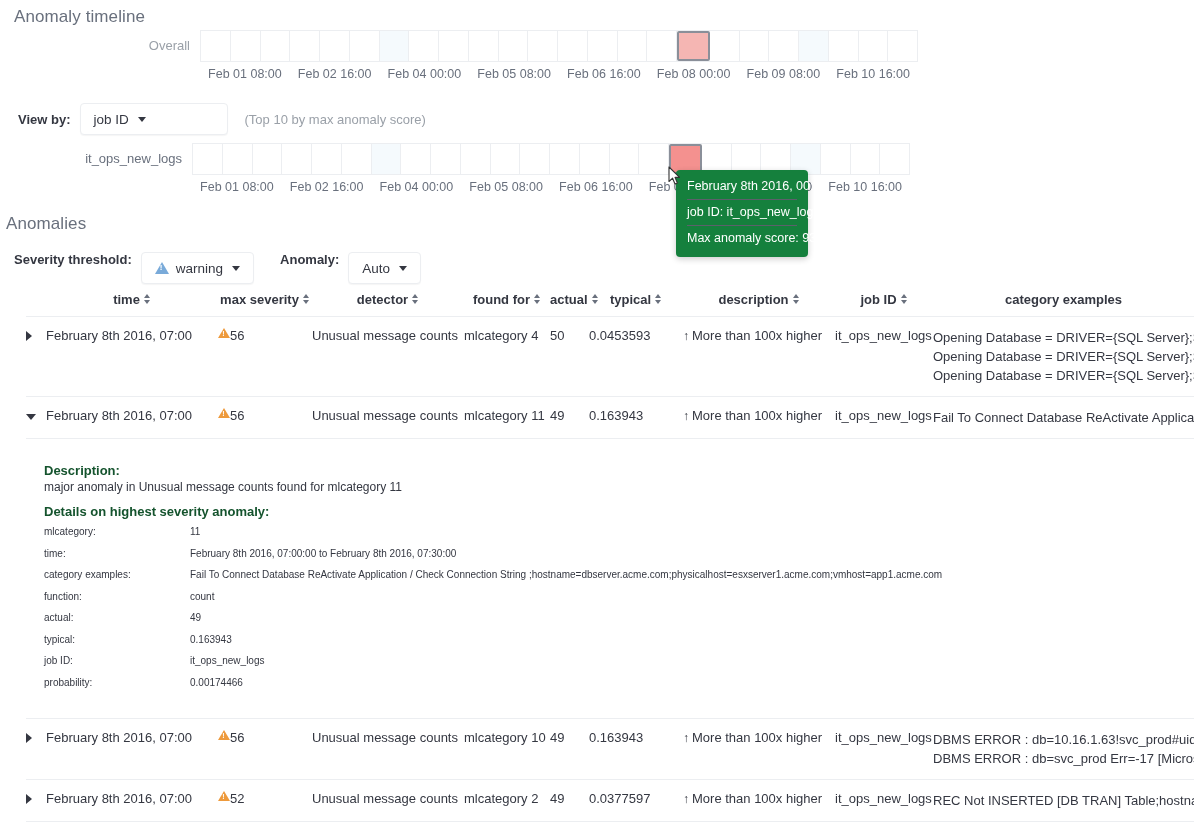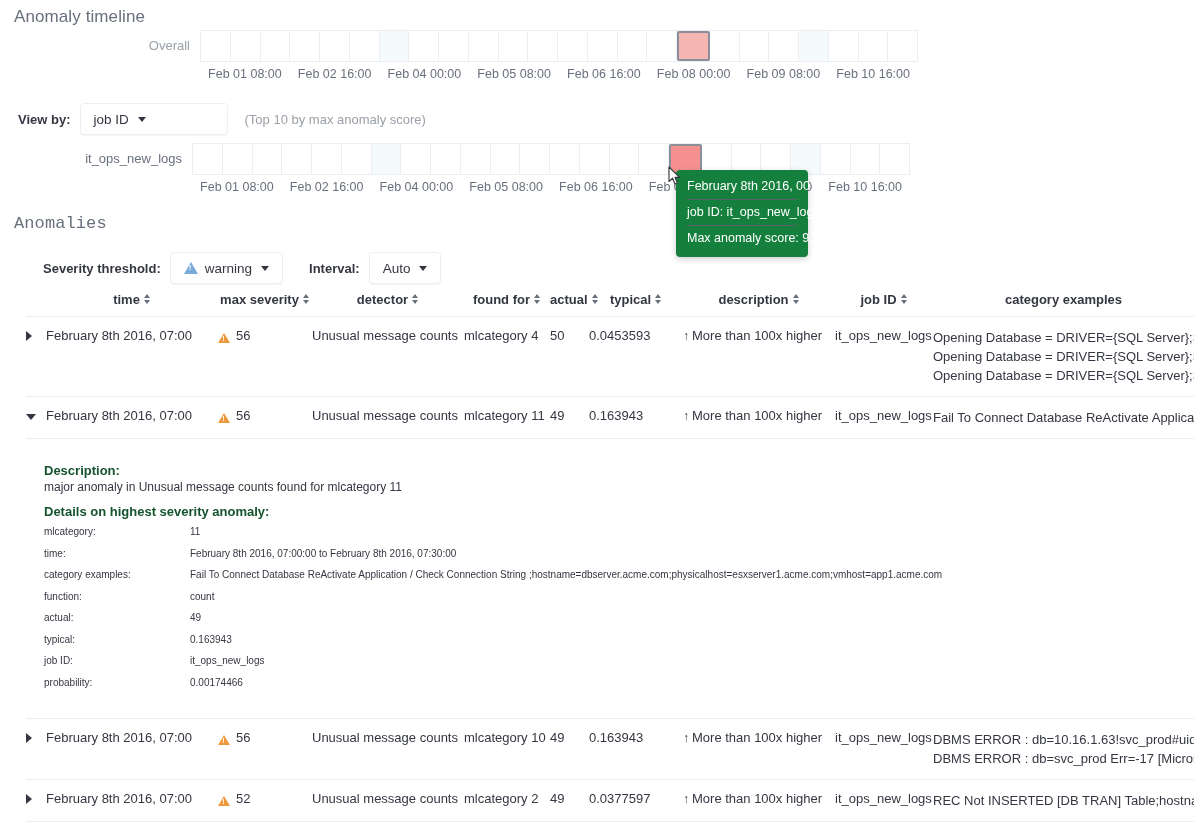--- a/index.html
+++ b/index.html
@@ -14,21 +14,21 @@
   .page { position: relative; width: 1194px; height: 826px; }
 
   
   .section-title {
     font-size: 17px;
     font-weight: 400;
     color: #69707d;
     letter-spacing: 0.1px;
   }
   #anomaly-timeline-title { position: absolute; left: 14px; top: 7px; }
-  #anomalies-title        { position: absolute; left: 14px; top: 214px; font-family: Liberation Mono, monospace; }
+  #anomalies-title        { position: absolute; left: 6px; top: 214px; }
 
   
   .swimlane { position: absolute; }
   .swimlane-label {
     position: absolute;
     right: 100%;
     top: 0;
     padding-right: 10px;
     font-size: 13px;
     color: #9aa0a8;
@@ -112,23 +112,22 @@
   #view-by-select { min-width: 148px; justify-content: flex-start; }
   .hint-text {
     font-size: 13px;
     color: #9aa0a8;
     margin-left: 8px;
   }
 
   
   #anomaly-controls {
     position: absolute;
-    left: 43px; top: 252px;
+    left: 14px; top: 252px;
     display: flex;
-    align-items: center;
     gap: 9px;
   }
   #interval-label { margin-left: 17px; }
 
   
   .tri {
     display: inline-block;
     width: 0; height: 0;
     border-left: 7px solid transparent;
     border-right: 7px solid transparent;
@@ -218,21 +217,21 @@
     cursor: pointer;
     margin-top: 3px;
   }
   .expander.open {
     border-left: 5px solid transparent;
     border-right: 5px solid transparent;
     border-top: 6px solid #343741;
     border-bottom: none;
     margin-top: 6px;
   }
-  .sev-cell { display: flex; align-items: flex-end; gap: 6px; }
+  .sev-cell { display: flex; align-items: flex-start; }
   .arrow-up {
     display: inline-block;
     font-size: 12px;
     margin-right: 3px;
     color: #343741;
   }
   .cat-examples { white-space: nowrap; overflow: hidden; }
   .cat-examples div { line-height: 19px; }
 
   
@@ -383,21 +382,21 @@
 
   <div class="section-title" id="anomalies-title">Anomalies</div>
 
   <div id="anomaly-controls">
     <span class="control-label">Severity threshold:</span>
     <span class="pill-select" id="severity-select">
       <span class="tri warning"></span>
       <span>warning</span>
       <span class="caret"></span>
     </span>
-    <span class="control-label" id="interval-label">Interval:</span>
+    <span class="control-label" id="interval-label">Anomaly:</span>
     <span class="pill-select" id="interval-select">
       <span>Auto</span>
       <span class="caret"></span>
     </span>
   </div>
 
   <div id="anomalies-table">
     <table>
       <colgroup>
         <col class="col-expand">

